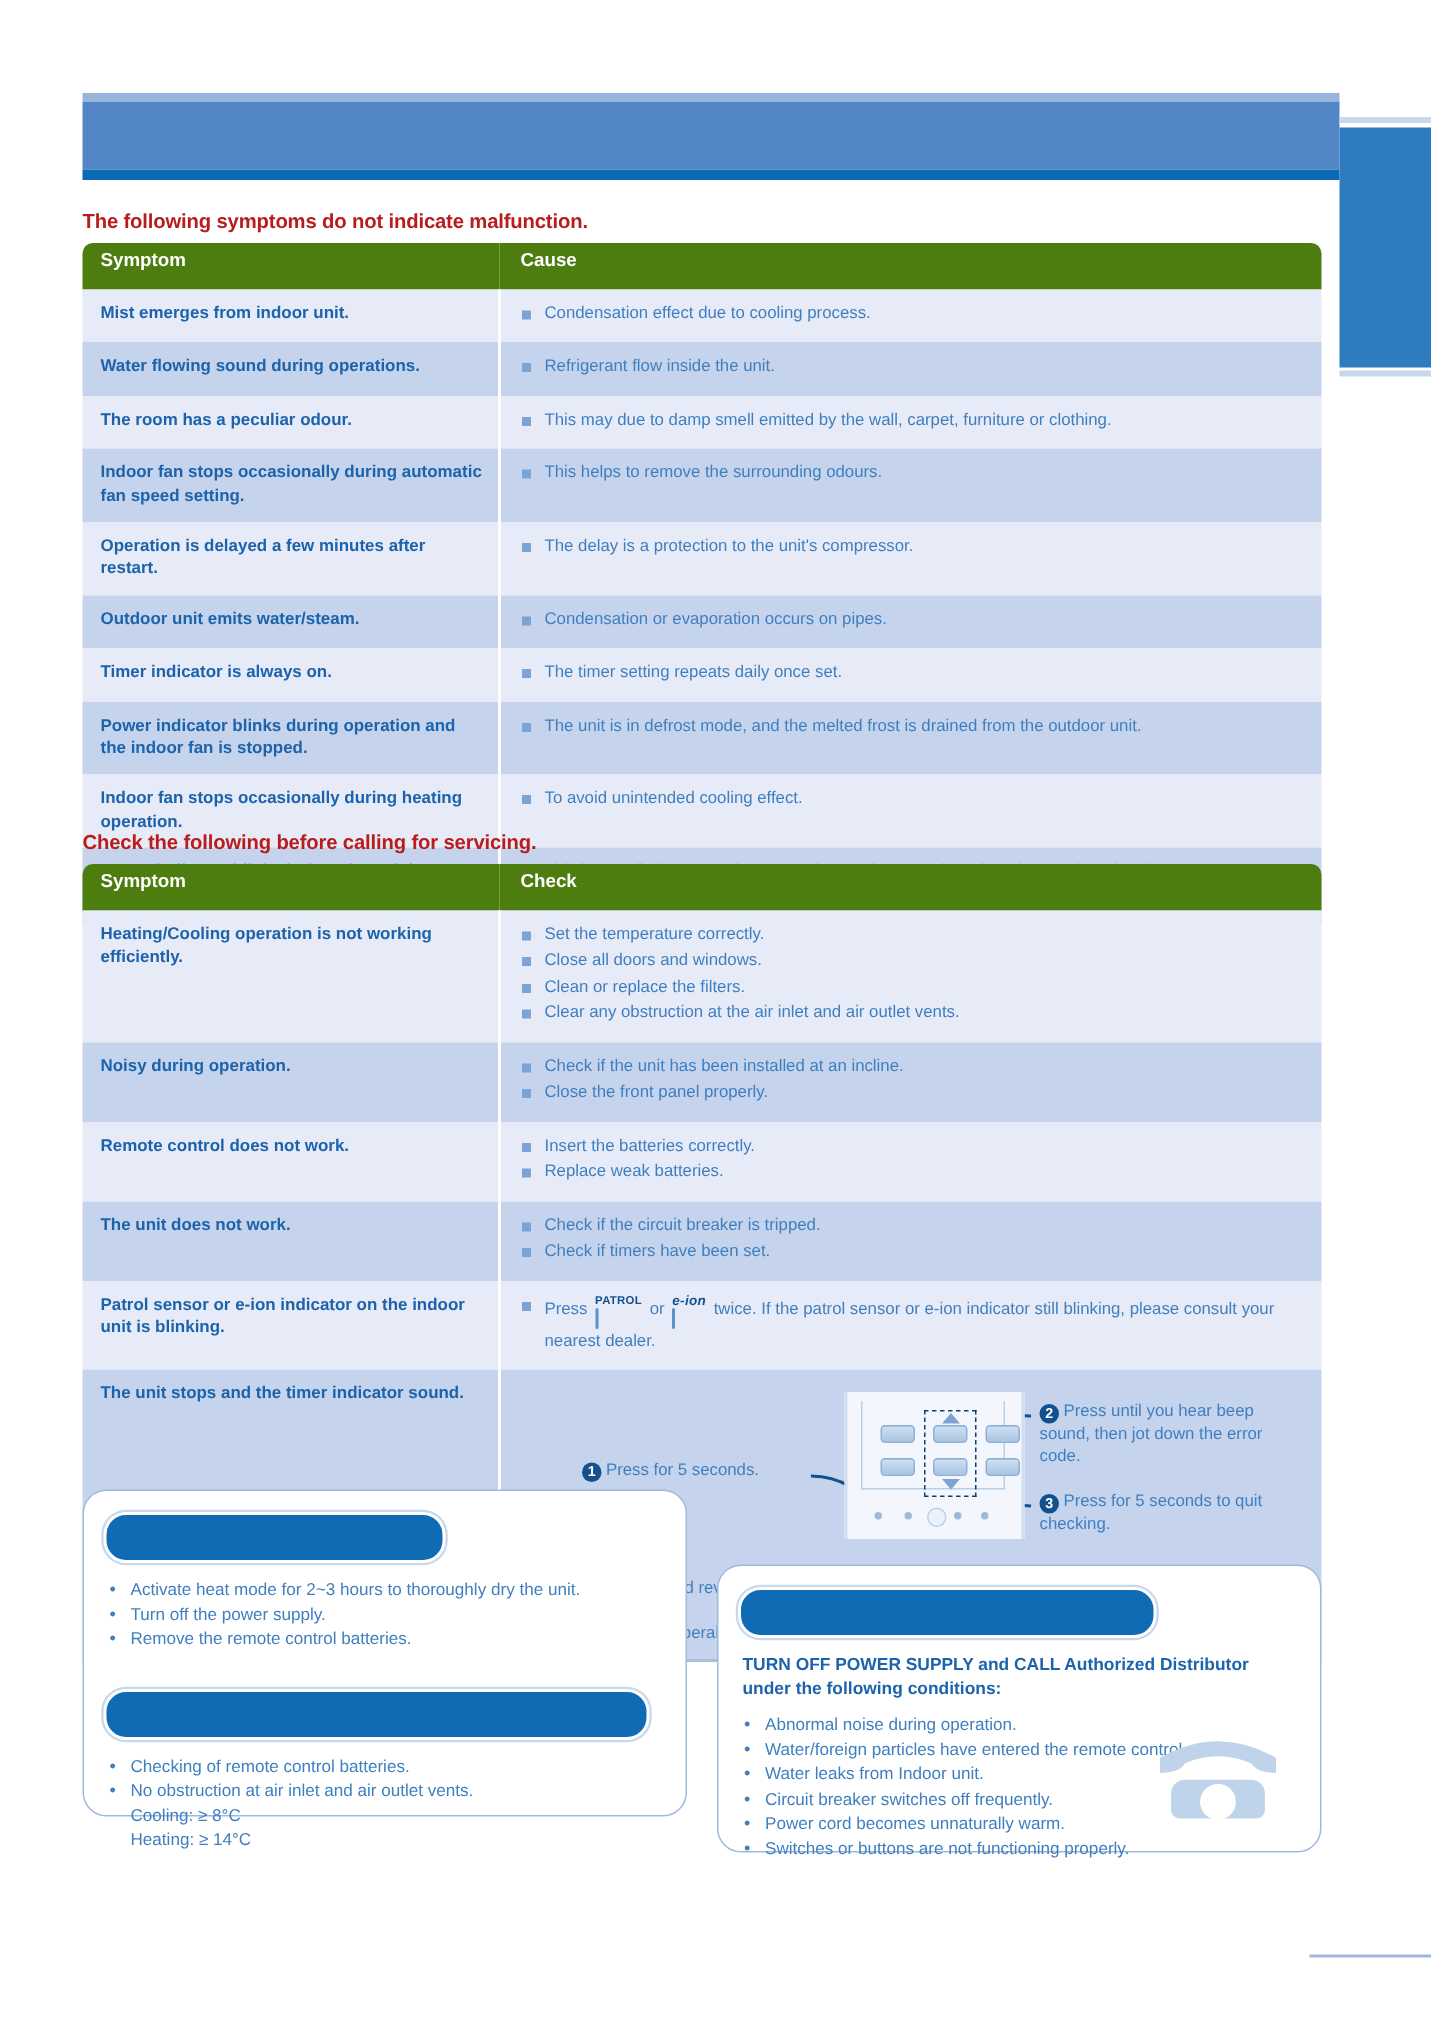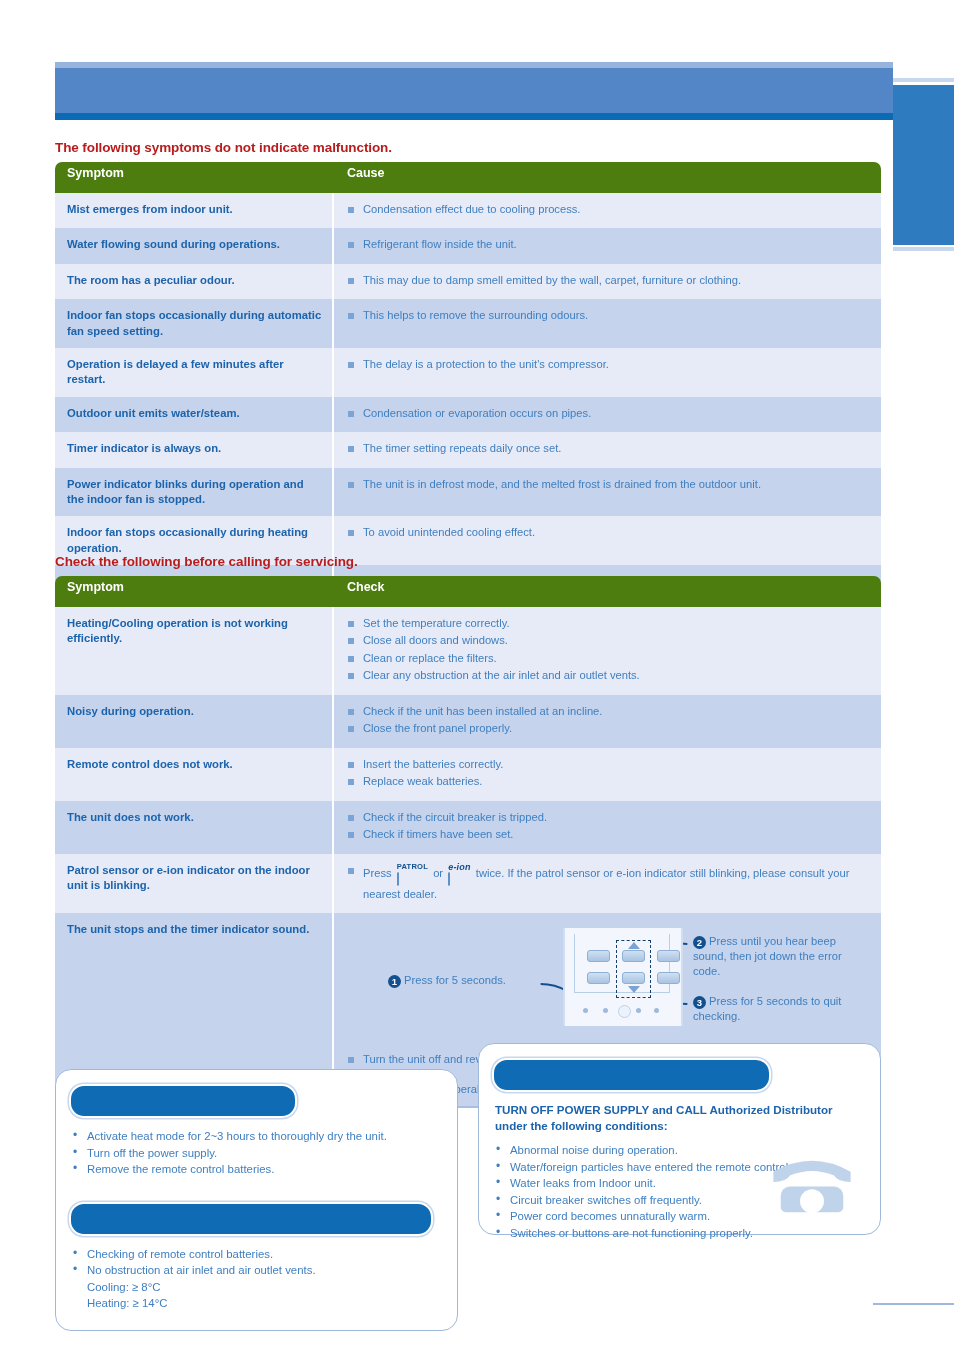--- a/index.html
+++ b/index.html
@@ -123,21 +123,21 @@
     width:26px;height:12px;border-radius:2px;
     border:1.4px solid #5f90c6;
     background:linear-gradient(#eaf2fb 45%,#b9cfe9 46%);
   }
 
   
   .infobox{
     position:absolute; border:1.6px solid #9fb9dd; border-radius:16px;
     background:#ffffff; box-sizing:border-box;
   }
-  #boxL{left:55px; top:1069px; width:403px; height:262px;}
+  #boxL{left:55px; top:993px; width:403px; height:218px;}
   #boxR{left:478px; top:1043px; width:403px; height:192px;}
   .pill{
     position:relative; height:30px; border-radius:15px;
     background:#0f6bb4; border:2px solid #ffffff;
     box-shadow:0 0 0 1.5px #c6d7ee;
     margin:14px 0 10px 0;
   }
   .pill.p1{width:224px; margin-left:13px;}
   .pill.p2{width:360px; margin-left:13px; margin-top:24px;}
   .pill.p3{width:275px; margin-left:13px;}

